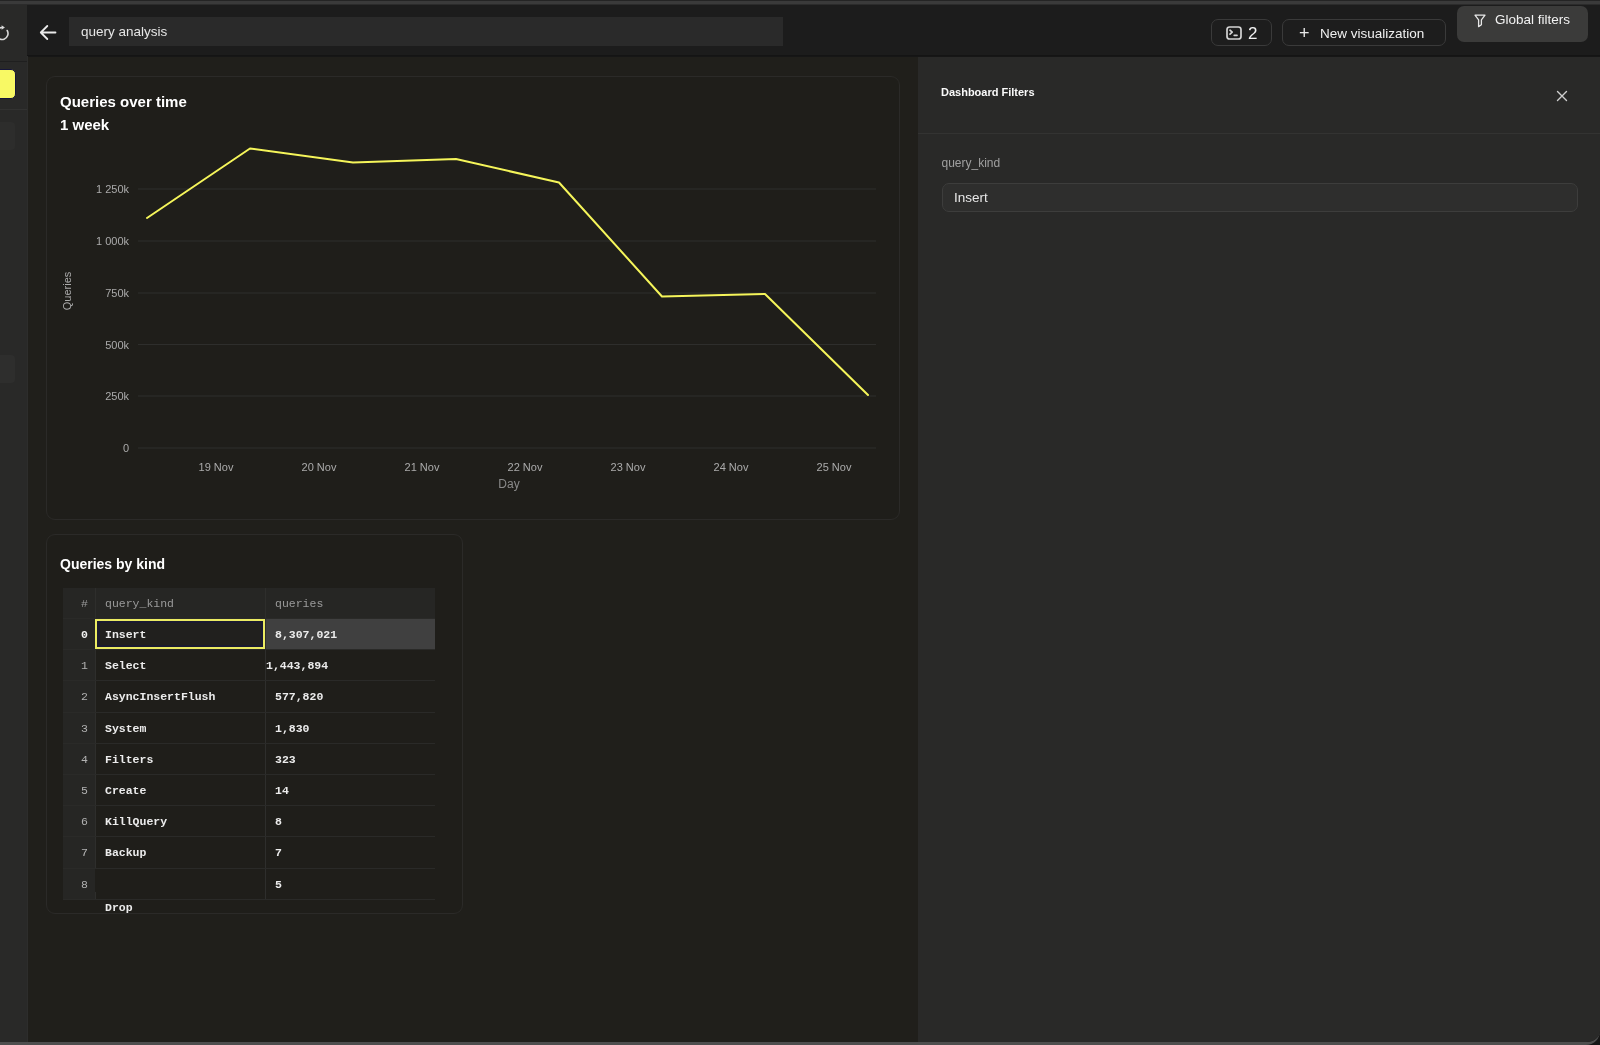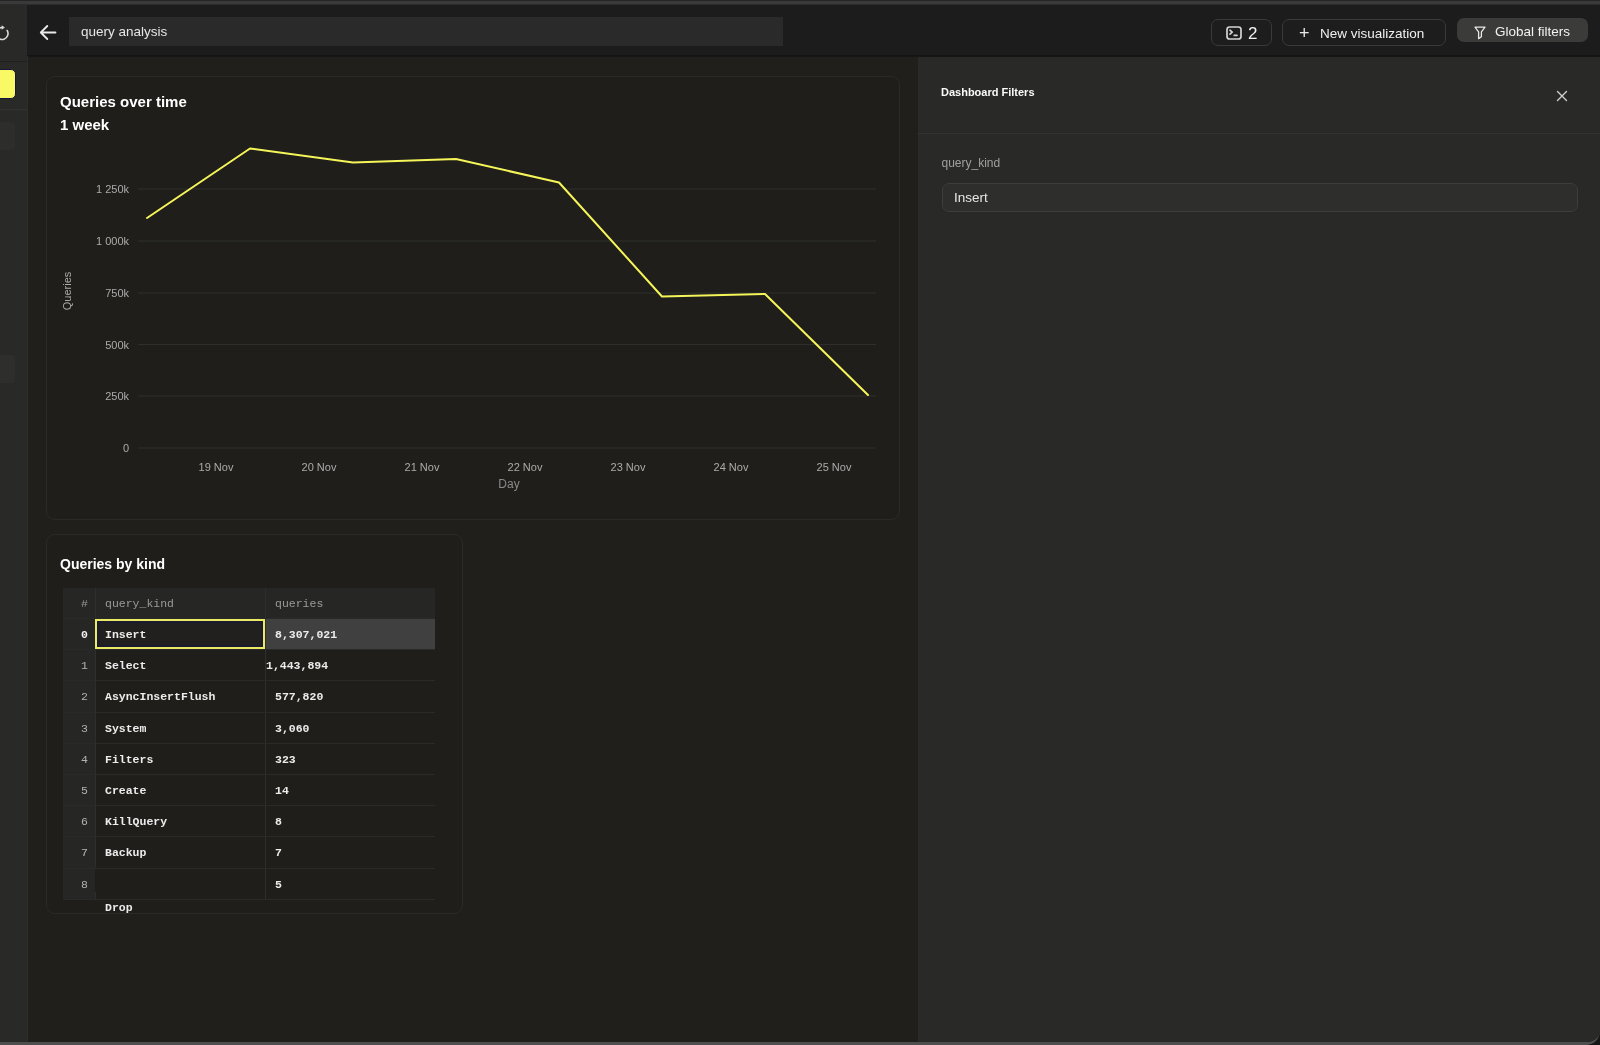--- a/index.html
+++ b/index.html
@@ -37,21 +37,21 @@
           <rect x="1" y="1" width="14" height="12" rx="2.6" fill="none" stroke="#d4d4d4" stroke-width="1.7"></rect>
           <path d="M4 4.2 L6.2 6.2 L4 8.2" fill="none" stroke="#d4d4d4" stroke-width="1.7" stroke-linecap="round" stroke-linejoin="round"></path>
           <path d="M8.2 9.3 H11" fill="none" stroke="#d4d4d4" stroke-width="1.7" stroke-linecap="round"></path>
         </svg>
         <div class="abs" style="left:36px;top:0;height:27px;line-height:27px;color:#f2f2f2;font-size:17px;">2</div>
       </div>
       <div class="abs" style="left:1255px;top:14px;width:164px;height:27px;border:1px solid #3a3a3a;border-radius:7px;background:#1d1d1d;color:#f0f0f0;">
         <div class="abs" style="left:16px;top:0;height:27px;line-height:26px;font-size:18px;color:#e8e8e8;">+</div>
         <div class="abs" style="left:37px;top:0;height:27px;line-height:27px;font-size:13.5px;">New visualization</div>
       </div>
-      <div class="abs" style="left:1430px;top:13px;width:131px;height:24px;border-radius:7px;background:#3b3b3a;color:#f2f2f2;font-size:13.5px;line-height:28px;">
+      <div class="abs" style="left:1430px;top:1px;width:131px;height:36px;border-radius:7px;background:#3b3b3a;color:#f2f2f2;font-size:13.5px;line-height:28px;">
         <svg class="abs" style="left:17px;top:8px;" width="12" height="14" viewBox="0 0 12 14">
           <path d="M1 1.2 H11 L7.4 5.8 V10.8 L4.6 12.6 V5.8 Z" fill="none" stroke="#e8e8e8" stroke-width="1.3" stroke-linejoin="round"></path>
         </svg>
         <span style="padding-left:38px;">Global filters</span>
       </div>
     </div>
 
     <div class="abs" style="left:28px;top:52px;width:890px;height:985px;background:#201f1b;"></div>
 
     <div class="abs" style="left:46px;top:71px;width:854px;height:444px;background:#1f1e1a;border:1px solid #2b2a28;border-radius:9px;">
@@ -110,21 +110,21 @@
           <div style="width:170px;line-height:31px;color:#ececec;font-weight:bold;border-left:1px solid #2e2e2c;">1,443,894</div>
         </div>
         <div style="display:flex;height:31.2px;border-bottom:1px solid #2a2a28;">
           <div style="width:32px;text-align:right;padding-right:7px;line-height:31px;background:#262624;color:#b2b2b2;">2</div>
           <div style="width:170px;padding-left:9px;line-height:31px;color:#ececec;font-weight:bold;border-left:1px solid #2e2e2c;">AsyncInsertFlush</div>
           <div style="width:170px;padding-left:9px;line-height:31px;color:#ececec;font-weight:bold;border-left:1px solid #2e2e2c;">577,820</div>
         </div>
         <div style="display:flex;height:31.2px;border-bottom:1px solid #2a2a28;">
           <div style="width:32px;text-align:right;padding-right:7px;line-height:31px;background:#262624;color:#b2b2b2;">3</div>
           <div style="width:170px;padding-left:9px;line-height:31px;color:#ececec;font-weight:bold;border-left:1px solid #2e2e2c;">System</div>
-          <div style="width:170px;padding-left:9px;line-height:31px;color:#ececec;font-weight:bold;border-left:1px solid #2e2e2c;">3,060</div>
+          <div style="width:170px;padding-left:9px;line-height:31px;color:#ececec;font-weight:bold;border-left:1px solid #2e2e2c;">1,830</div>
         </div>
         <div style="display:flex;height:31.2px;border-bottom:1px solid #2a2a28;">
           <div style="width:32px;text-align:right;padding-right:7px;line-height:31px;background:#262624;color:#b2b2b2;">4</div>
           <div style="width:170px;padding-left:9px;line-height:31px;color:#ececec;font-weight:bold;border-left:1px solid #2e2e2c;">Filters</div>
           <div style="width:170px;padding-left:9px;line-height:31px;color:#ececec;font-weight:bold;border-left:1px solid #2e2e2c;">323</div>
         </div>
         <div style="display:flex;height:31.2px;border-bottom:1px solid #2a2a28;">
           <div style="width:32px;text-align:right;padding-right:7px;line-height:31px;background:#262624;color:#b2b2b2;">5</div>
           <div style="width:170px;padding-left:9px;line-height:31px;color:#ececec;font-weight:bold;border-left:1px solid #2e2e2c;">Create</div>
           <div style="width:170px;padding-left:9px;line-height:31px;color:#ececec;font-weight:bold;border-left:1px solid #2e2e2c;">14</div>

